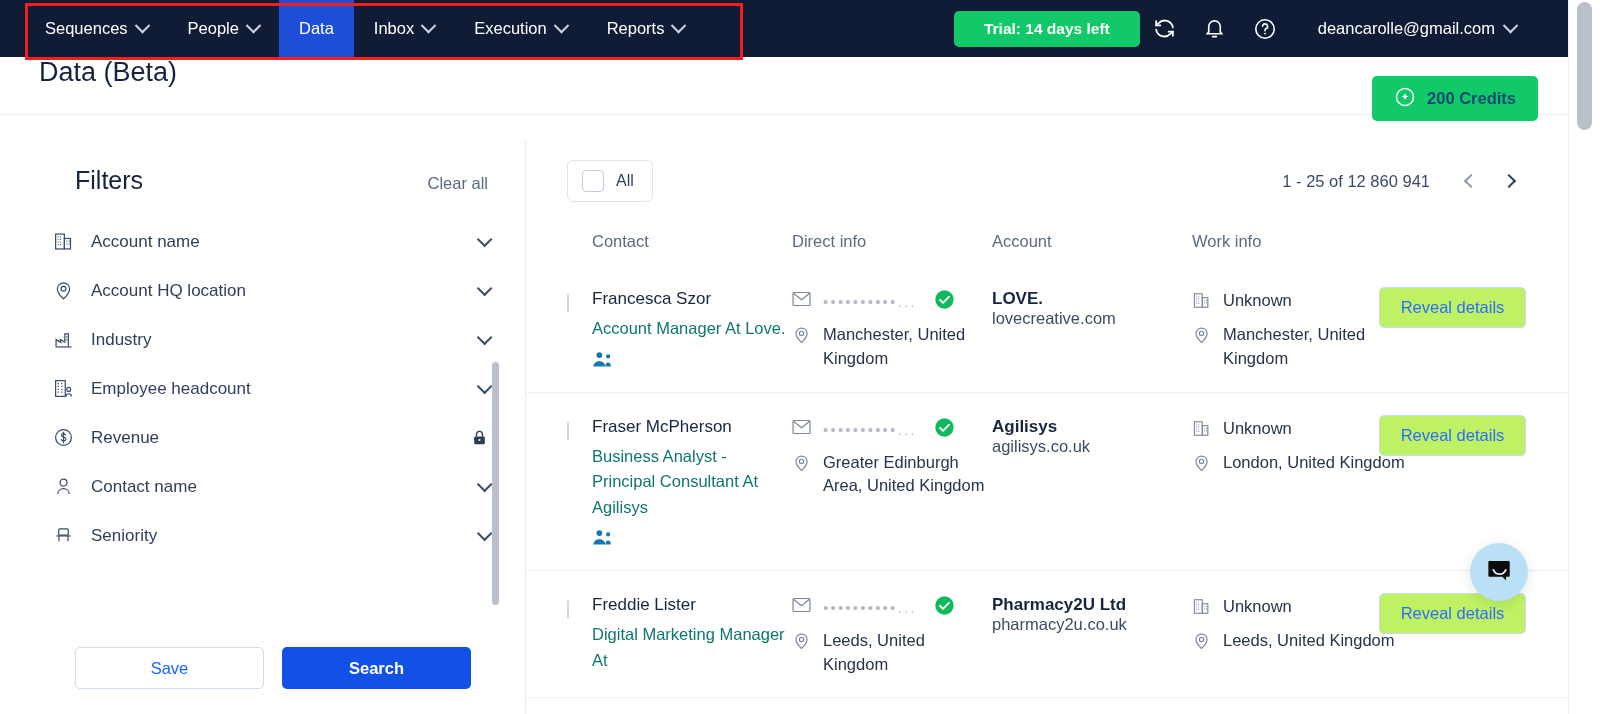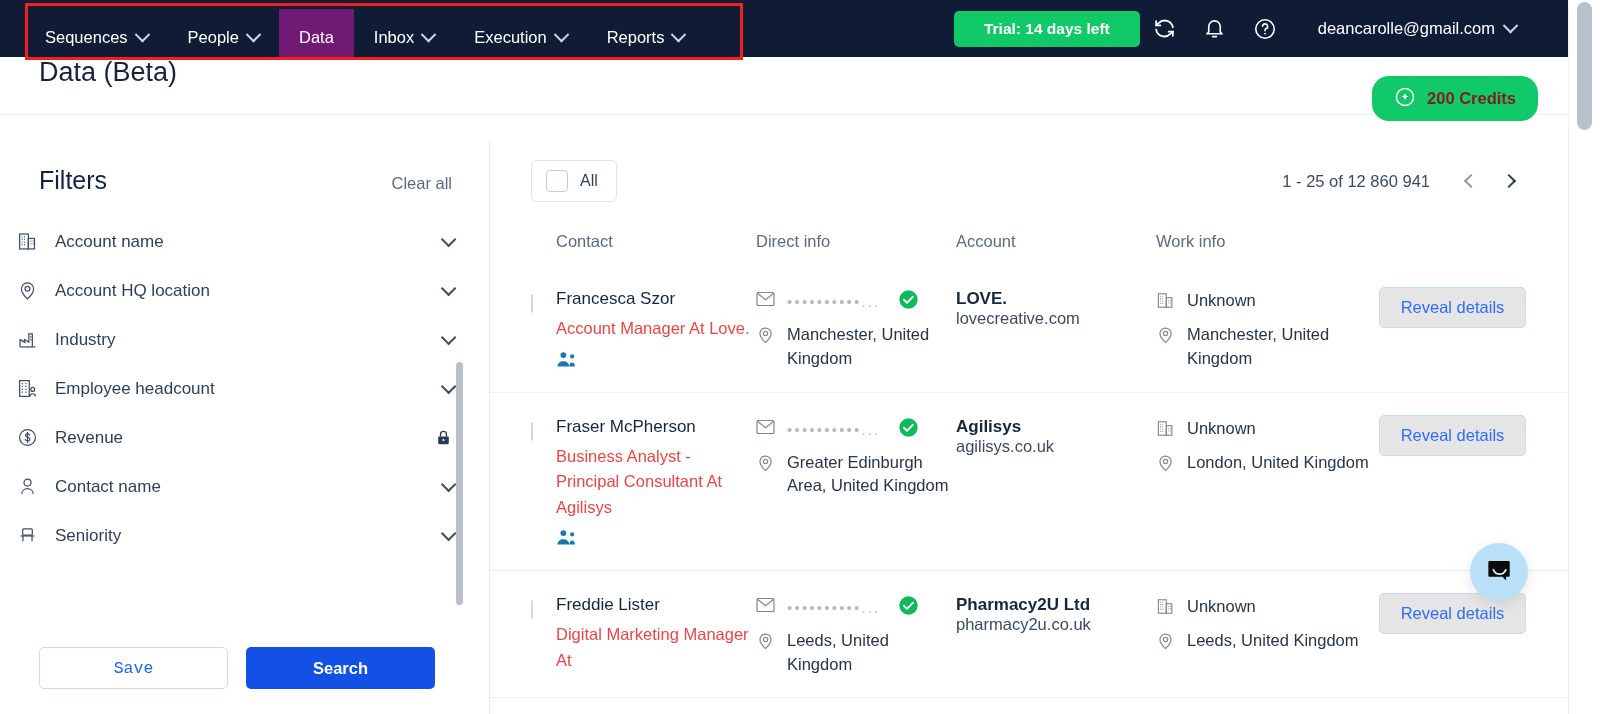--- a/index.html
+++ b/index.html
@@ -9,30 +9,30 @@
     background: #ffffff;
     overflow: hidden;
   }
   body { position: relative; }
 
   
   .topnav {
     position: absolute; top: 0; left: 0;
     width: 1568px; height: 75px;
     background: #101c36;
-    display: flex; align-items: center;
+    display: flex; 
   }
   .nav-left { display: flex; align-items: stretch; height: 57px; margin-left: 25px; }
   .nav-item {
     display: flex; align-items: center; gap: 9px;
     padding: 0 20px;
     color: #ffffff; font-size: 16.5px;
     cursor: pointer; white-space: nowrap;
   }
-  .nav-item.active { background: #701a75; }
+  .nav-item.active { background: #1d4ed8; }
   .chev {
     width: 11px; height: 11px;
     border-right: 2px solid #cfd6e2;
     border-bottom: 2px solid #cfd6e2;
     transform: rotate(45deg) translate(-2px,-2px);
   }
   .nav-right {
     position: absolute; right: 0; top: 0; height: 57px;
     display: flex; align-items: center; gap: 0;
     padding-right: 52px;
@@ -70,36 +70,36 @@
     background: #ffffff;
     border-bottom: 1px solid #e9ecf1;
     display: flex; align-items: flex-start;
   }
   .page-title {
     margin-left: 39px;
     font-size: 27px; color: #14243f; font-weight: 400;
   }
   .credits-btn {
     position: absolute; right: 30px; top: 19px;
-    background: #12c96a; color: #7f1d1d;
-    border: none; border-radius: 17px;
+    background: #12c96a; color: #0c4a6e;
+    border: none; border-radius: 5px;
     height: 45px; padding: 7px 22px;
     display: flex; align-items: center; gap: 11px;
     font-size: 16.5px; font-weight: 600; cursor: pointer;
     font-family: inherit;
   }
 
   
   .main { position: absolute; top: 140px; left: 0; width: 1568px; height: 574px; display: flex; }
 
   
   .sidebar {
     width: 490px; height: 574px;
     border-right: 1px solid #e9ecf1;
-    position: relative; background: #fff;
+    position: relative; background: #fff; margin-left: 36px;
   }
   .filters-head {
     display: flex; align-items: baseline;
     padding: 26px 37px 0 39px;
   }
   .filters-title { font-size: 25px; color: #14243f; }
   .clear-all { margin-left: auto; font-size: 16.5px; color: #5a6a84; cursor: pointer; }
   .filter-list { margin-top: 22px; padding: 0 37px 0 17px; }
   .filter-row {
     display: flex; align-items: center;
@@ -119,21 +119,21 @@
     width: 7px; height: 243px;
     background: #b9c0cc; border-radius: 4px;
   }
   .sidebar-actions {
     position: absolute; left: 39px; bottom: 25px;
     display: flex; gap: 18px;
   }
   .btn-save {
     width: 189px; height: 42px;
     background: #fff; border: 1px solid #cdd9f5; border-radius: 5px;
-    color: #1a66ff; font-size: 16.5px; cursor: pointer; font-family: Liberation Mono, monospace;
+    color: #1a66ff; font-size: 16.5px; cursor: pointer; font-family: Liberation Sans, sans-serif;
   }
   .btn-search {
     width: 189px; height: 42px;
     background: #1250e6; border: none; border-radius: 5px;
     color: #fff; font-size: 16.5px; font-weight: 600; cursor: pointer; font-family: inherit;
   }
 
   
   .content { flex: 1; position: relative; background: #fff; }
   .table-toolbar {
@@ -169,37 +169,37 @@
   .row {
     display: flex; align-items: flex-start;
     padding: 24px 0 20px 41px;
     border-bottom: 1px solid #eceff4;
     position: relative;
   }
   .row-cb { width: 25px; padding-top: 6px; }
   .cb2 { width: 21px; height: 21px; border: 1px solid #d3d9e3; border-radius: 4px; background: #fff; }
   .col-contact { width: 200px; }
   .ct-name { font-size: 17px; color: #16263f; }
-  .ct-title { font-size: 16.5px; color: #ef4444; line-height: 1.55; margin-top: 7px; }
+  .ct-title { font-size: 16.5px; color: #0f766e; line-height: 1.55; margin-top: 7px; }
   .ppl-ico { margin-top: 9px; }
   .col-direct { width: 200px; }
   .kv { display: flex; align-items: flex-start; gap: 11px; }
   .kv + .kv { margin-top: 9px; }
   .kv-ico { width: 20px; flex: 0 0 20px; padding-top: 2px; }
   .dots { letter-spacing: 2.2px; color: #b3bac6; font-size: 15px; padding-top: 4px; }
   .badge-ok { margin-left: 6px; }
   .loc-text { font-size: 16.5px; color: #27344b; line-height: 1.45; }
   .col-account { width: 200px; }
   .acc-name { font-size: 17px; color: #16263f; font-weight: 600; }
   .acc-dom { font-size: 16.5px; color: #3c4b64; margin-top: 0; }
   .col-work { width: 240px; }
   .reveal-btn {
     position: absolute; right: 42px; top: 22px;
     width: 147px; height: 41px;
-    border: 1px solid #c9d9f7; border-radius: 5px; background: #e5e5e5;
+    border: 1px solid #c9d9f7; border-radius: 5px; background: #bef264;
     color: #2e6dfb; font-size: 16.5px; cursor: pointer; font-family: inherit;
   }
 
   
   .intercom {
     position: absolute; right: 40px; bottom: 113px;
     width: 58px; height: 58px; border-radius: 50%;
     background: #b9e0f7; display: flex; align-items: center; justify-content: center;
     cursor: pointer; z-index: 30;
     box-shadow: 0 3px 14px rgba(0,0,0,.10);

